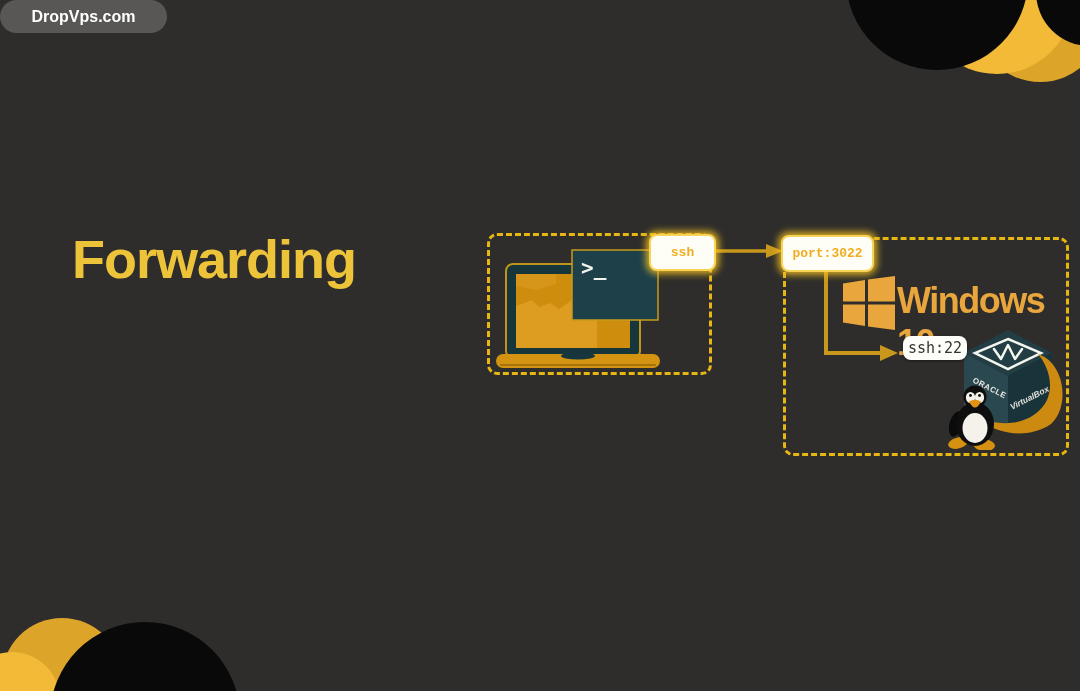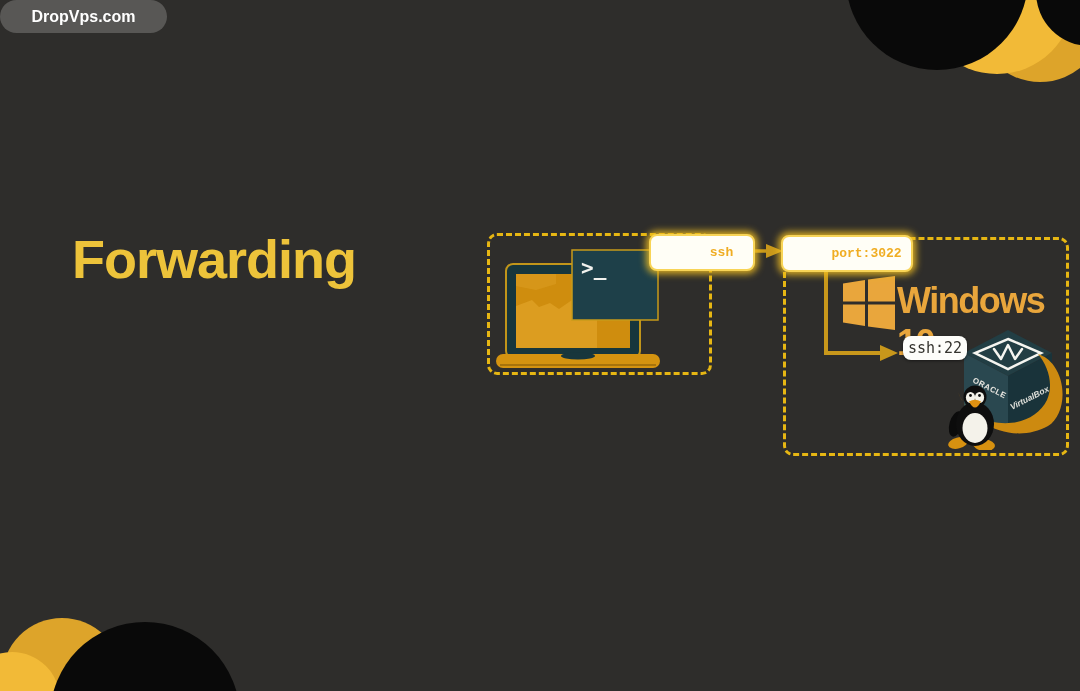--- a/index.html
+++ b/index.html
@@ -29,21 +29,21 @@
   #host-box{left:487px;top:233px;width:219px;height:136px;}
   #guest-box{left:783px;top:237px;width:280px;height:213px;}
 
   
   .flow-label{
     position:absolute;z-index:6;
     background:#fffef6;border:2px solid #f8d456;border-radius:8px;
     box-shadow:0 0 7px 3px rgba(243,192,33,.85);
     color:#f0ad22;
     font-family:"Liberation Mono",monospace;font-weight:bold;font-size:13px;
-    display:flex;align-items:center;justify-content:center;padding-left:39px;
+    display:flex;align-items:center;justify-content:center;
   }
   #label-ssh{left:649px;top:234px;width:63px;height:33px;}
   #label-port{left:781px;top:235px;width:89px;height:33px;}
   #label-ssh22{
     left:903px;top:336px;width:64px;height:24px;z-index:6;
     position:absolute;background:#fdfdfa;border-radius:8px;
     box-shadow:0 1px 3px rgba(0,0,0,.45);
     color:#35342f;font-family:"DejaVu Sans Mono",monospace;font-size:15px;
     display:flex;align-items:center;justify-content:center;
   }

